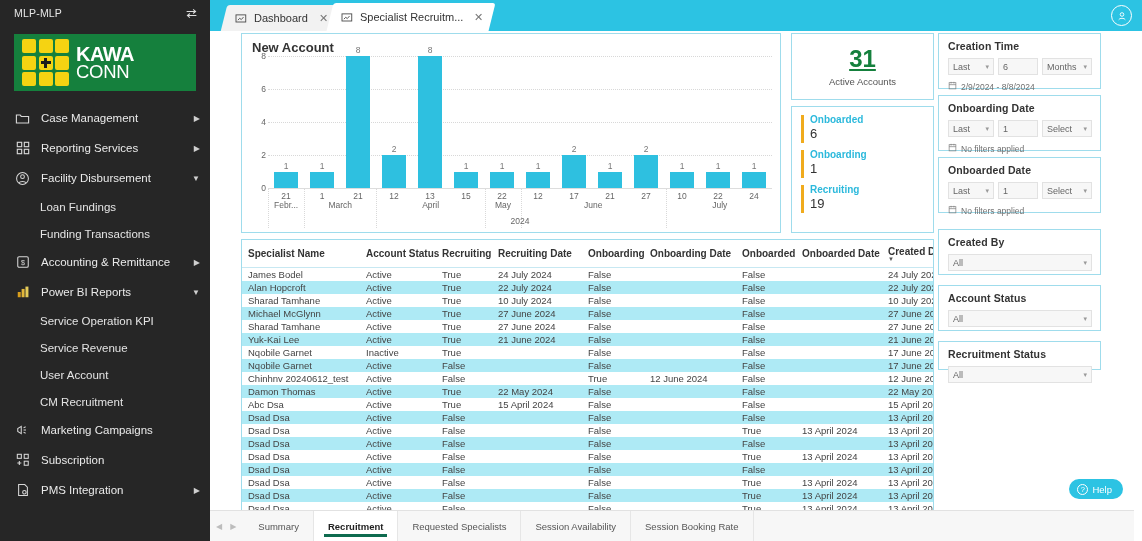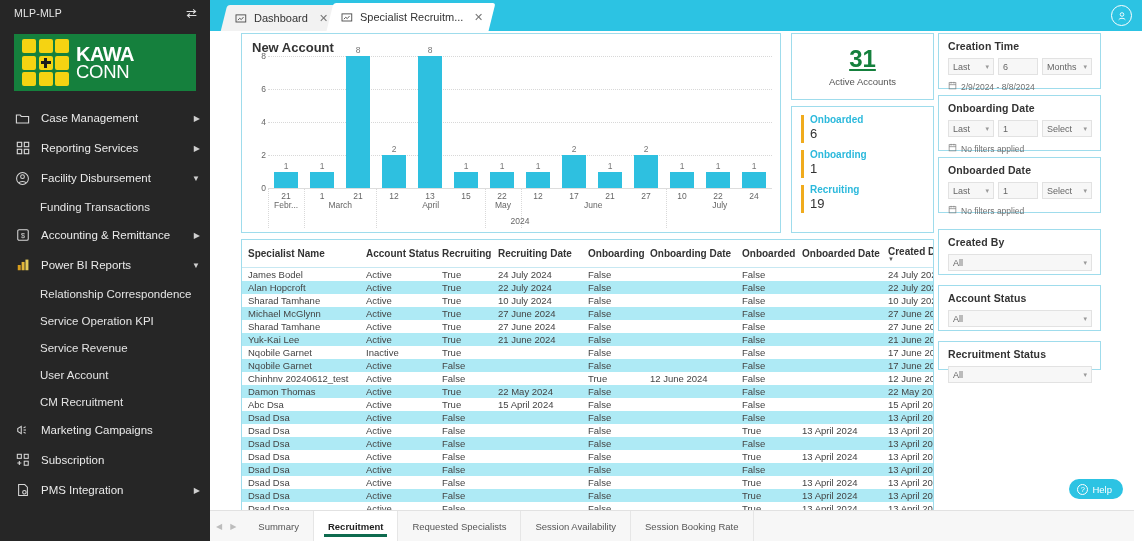--- a/index.html
+++ b/index.html
@@ -235,20 +235,23 @@
           <svg width="15" height="15" viewBox="0 0 16 16" fill="none" stroke="#e6e6e6" stroke-width="1.1">
               <circle cx="8" cy="8" r="6.3"></circle>
               <circle cx="8" cy="6" r="2"></circle>
               <path d="M4.4 12.6c.8-2 6.4-2 7.2 0"></path>
             </svg>
         </span>
         <span class="lbl">Facility Disbursement</span>
         <span class="caret">▼</span>
       </div>
       <div class="nav-sub">
+        <span>Loan Fundings</span>
+      </div>
+      <div class="nav-sub">
         <span>Funding Transactions</span>
       </div>
 
       <div class="nav-item">
         <span class="ico">
           <svg width="14" height="14" viewBox="0 0 16 16" fill="none" stroke="#e6e6e6" stroke-width="1.2">
               <rect x="2" y="2" width="12" height="12" rx="1.5"></rect>
               <text x="8" y="11" font-size="8" fill="#e6e6e6" stroke="none" text-anchor="middle">$</text>
             </svg>
         </span>
@@ -259,23 +262,20 @@
       <div class="nav-item">
         <span class="ico">
           <svg width="14" height="14" viewBox="0 0 16 16">
               <rect x="2" y="8" width="3.4" height="6" fill="#e8a91c"></rect>
               <rect x="6.4" y="4.5" width="3.4" height="9.5" fill="#f2c43c"></rect>
               <rect x="10.8" y="1.8" width="3.4" height="12.2" fill="#f5d95e"></rect>
             </svg>
         </span>
         <span class="lbl">Power BI Reports</span>
         <span class="caret">▼</span>
-      </div>
-      <div class="nav-sub">
-        <span>Relationship Correspondence</span>
       </div>
       <div class="nav-sub">
         <span>Service Operation KPI</span>
       </div>
       <div class="nav-sub">
         <span>Service Revenue</span>
       </div>
       <div class="nav-sub">
         <span>User Account</span>
       </div>

